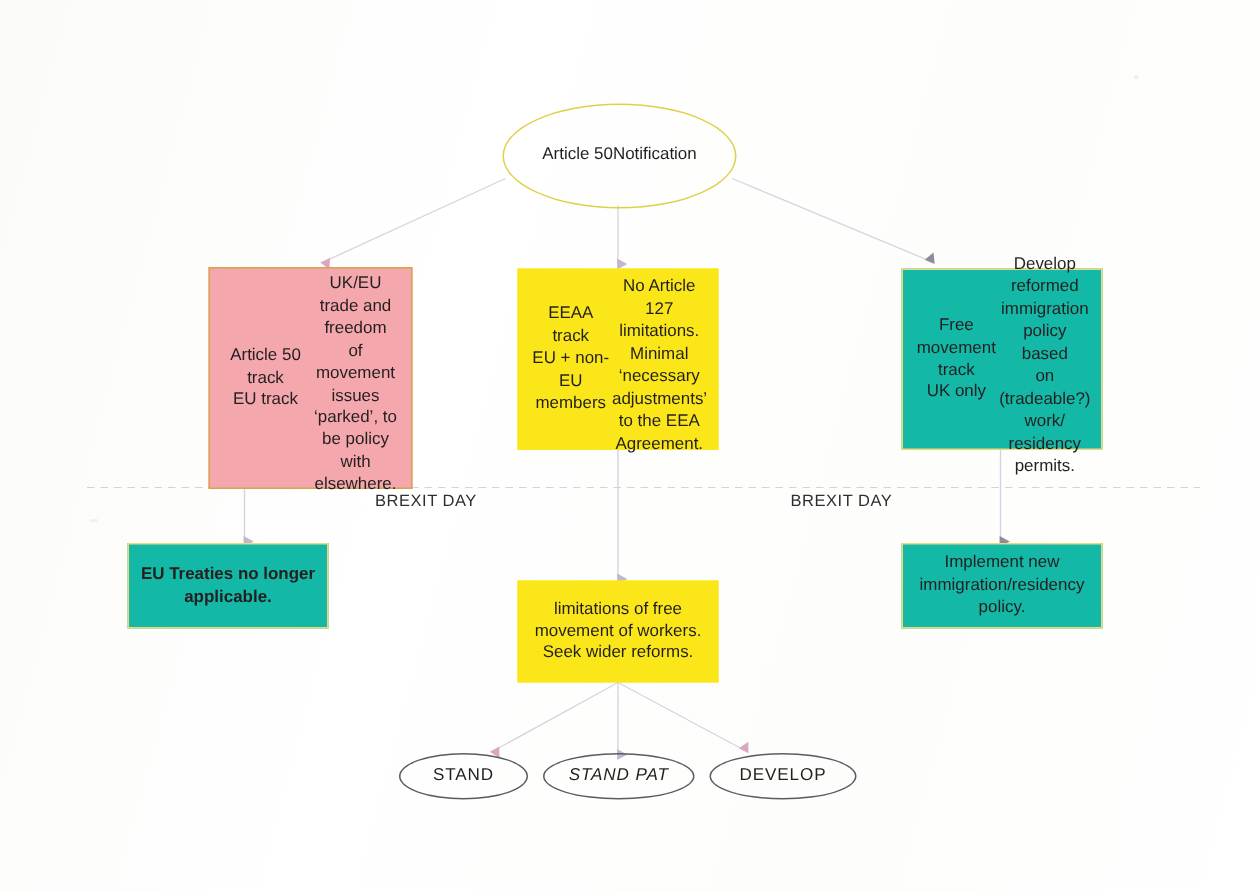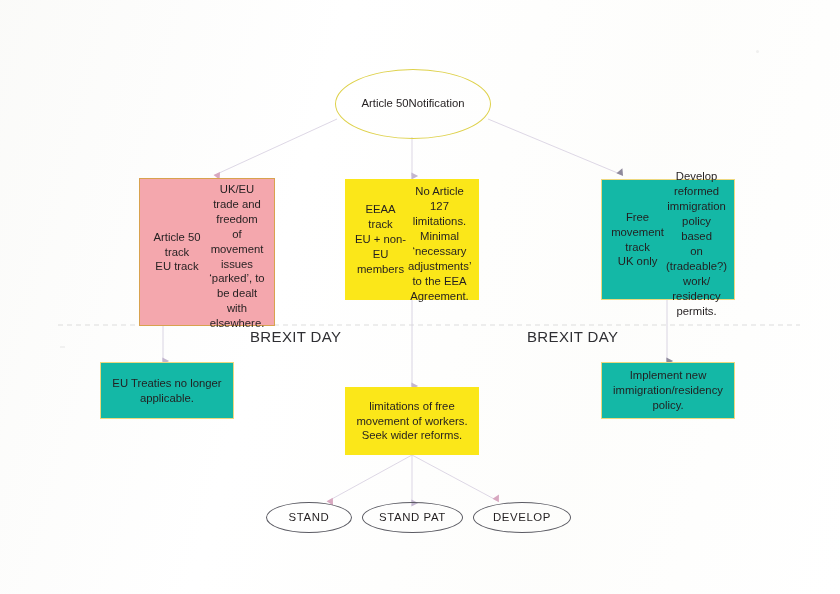--- a/index.html
+++ b/index.html
@@ -73,21 +73,21 @@
   .ellipse-gray   { border: 1.3px solid #5b5b63; }
   .ellipse-gray .line {
     font-size: 11.4px;
     letter-spacing: 0.6px;
   }
 
   
   .brexit-label {
     position: absolute;
     font-family: "Liberation Sans", sans-serif;
-    font-size: 15px;
+    font-size: 11px;
     letter-spacing: 0.35px;
     color: #2f2f33;
     white-space: nowrap;
   }
 
   
   .smudge {
     position: absolute;
     background: #d8d8d8;
     opacity: 0.5;
@@ -139,21 +139,21 @@
   </div>
 
   <div class="node rect fill-pink" style="left:95px; top:178px; width:136px; height:148px;margin-left:44px;">
     <div class="para">
       <span class="line">Article 50 track</span>
       <span class="line">EU track</span>
     </div>
     <div class="para">
       <span class="line">UK/EU trade and freedom</span>
       <span class="line">of movement issues</span>
-      <span class="line">‘parked’, to be dealt with</span>
+      <span class="line">‘parked’, to be policy with</span>
       <span class="line">elsewhere.</span>
     </div>
   </div>
 
   <div class="node rect fill-yellow" style="left:345px; top:179px; width:134px; height:121px;">
     <div class="para">
       <span class="line">EEAA track</span>
       <span class="line">EU + non-EU members</span>
     </div>
     <div class="para">
@@ -174,21 +174,21 @@
       <span class="line">Develop reformed</span>
       <span class="line">immigration policy based</span>
       <span class="line">on (tradeable?) work/</span>
       <span class="line">residency permits.</span>
     </div>
   </div>
 
   <div class="brexit-label" style="left:250px; top:328px;">BREXIT DAY</div>
   <div class="brexit-label" style="left:527px; top:328px;">BREXIT DAY</div>
 
-  <div class="node rect fill-white" style="left:100px; top:362px; width:134px; height:57px;">
+  <div class="node rect fill-white" style="left:85px; top:362px; width:134px; height:57px;font-weight:bold;">
     <div class="para">
       <span class="line">EU Treaties no longer</span>
       <span class="line">applicable.</span>
     </div>
   </div>
 
   <div class="node rect fill-yellow" style="left:345px; top:387px; width:134px; height:68px;">
     <div class="para">
       <span class="line">limitations of free</span>
       <span class="line">movement of workers.</span>
@@ -201,21 +201,21 @@
       <span class="line">Implement new</span>
       <span class="line">immigration/residency</span>
       <span class="line">policy.</span>
     </div>
   </div>
 
   <div class="node ellipse ellipse-gray" style="left:266px; top:502px; width:86px; height:31px;">
     <span class="line">STAND</span>
   </div>
 
-  <div class="node ellipse ellipse-gray" style="left:362px; top:502px; width:101px; height:31px;">
+  <div class="node ellipse ellipse-gray" style="left:362px; top:502px; width:101px; height:31px;font-style:italic;">
     <span class="line">STAND PAT</span>
   </div>
 
   <div class="node ellipse ellipse-gray" style="left:473px; top:502px; width:98px; height:31px;">
     <span class="line">DEVELOP</span>
   </div>
 
   <div class="smudge" style="left:756px; top:50px; width:3px; height:3px; border-radius:50%; opacity:0.35;"></div>
   <div class="smudge" style="left:60px; top:346px; width:5px; height:2px; opacity:0.3;"></div>
 

